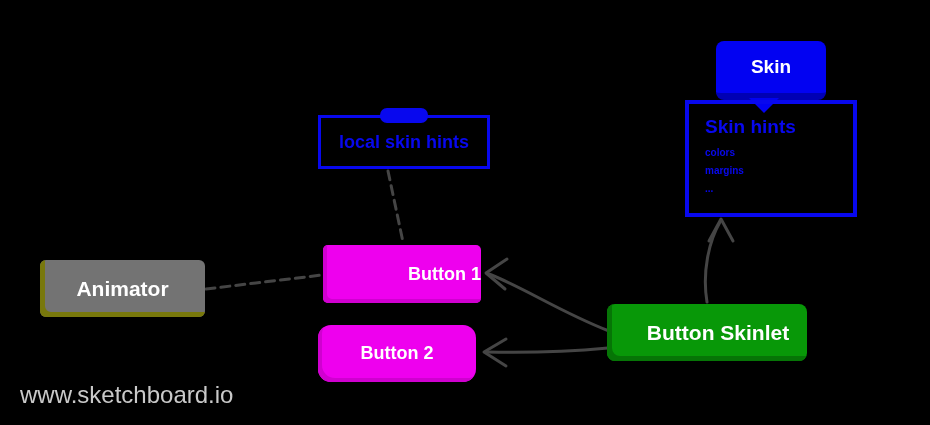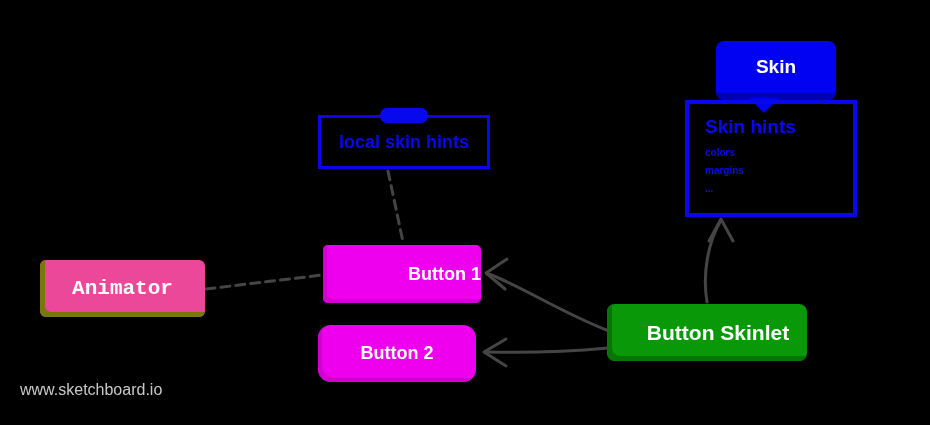--- a/index.html
+++ b/index.html
@@ -26,21 +26,21 @@
     position: absolute;
     display: flex;
     align-items: center;
     justify-content: center;
     font-weight: bold;
     color: #ffffff;
     box-sizing: border-box;
     cursor: default;
   }
   .node-skin {
-    left: 716px; top: 41px; width: 120px; height: 59px;
+    left: 716px; top: 41px; width: 110px; height: 59px;
     background: #0202f2;
     border-radius: 8px;
     border-bottom: 7px solid #0000b4;
     font-size: 19px;
   }
   .skin-notch {
     position: absolute;
     left: 749px; top: 98px;
     width: 0; height: 0;
     border-left: 15px solid transparent;
@@ -74,25 +74,24 @@
   }
   .local-hints-tab {
     position: absolute;
     left: 380px; top: 108px;
     width: 48px; height: 15px;
     background: #0808ee;
     border-radius: 7px;
   }
   .node-animator {
     left: 40px; top: 260px; width: 165px; height: 57px;
-    background: #ec4899;
+    background: #737373;
     border-radius: 6px;
     box-shadow: inset 5px -5px 0 #78780c;
     font-size: 21px;
-    font-family: Liberation Mono, monospace;
   }
   .node-button1 {
     left: 323px; top: 245px; width: 158px; height: 58px;
     background: #ee00ee;
     border-radius: 5px;
     box-shadow: inset 4px -4px 0 #d000d0;
     font-size: 18px;
     justify-content: flex-end;
   }
   .node-button2 {
@@ -106,21 +105,21 @@
     left: 607px; top: 304px; width: 200px; height: 57px;
     background: #089808;
     border-radius: 8px;
     box-shadow: inset 5px -5px 0 #067506;
     font-size: 21px;
     padding-left: 22px;
   }
   .watermark {
     position: absolute;
     left: 20px; top: 381px;
-    font-size: 16px;
+    font-size: 24px;
     color: #c9c9c9;
     font-weight: normal;
   }
   .edge {
     stroke: #454545;
     stroke-width: 3;
     fill: none;
     stroke-linecap: round;
     stroke-linejoin: round;
   }

